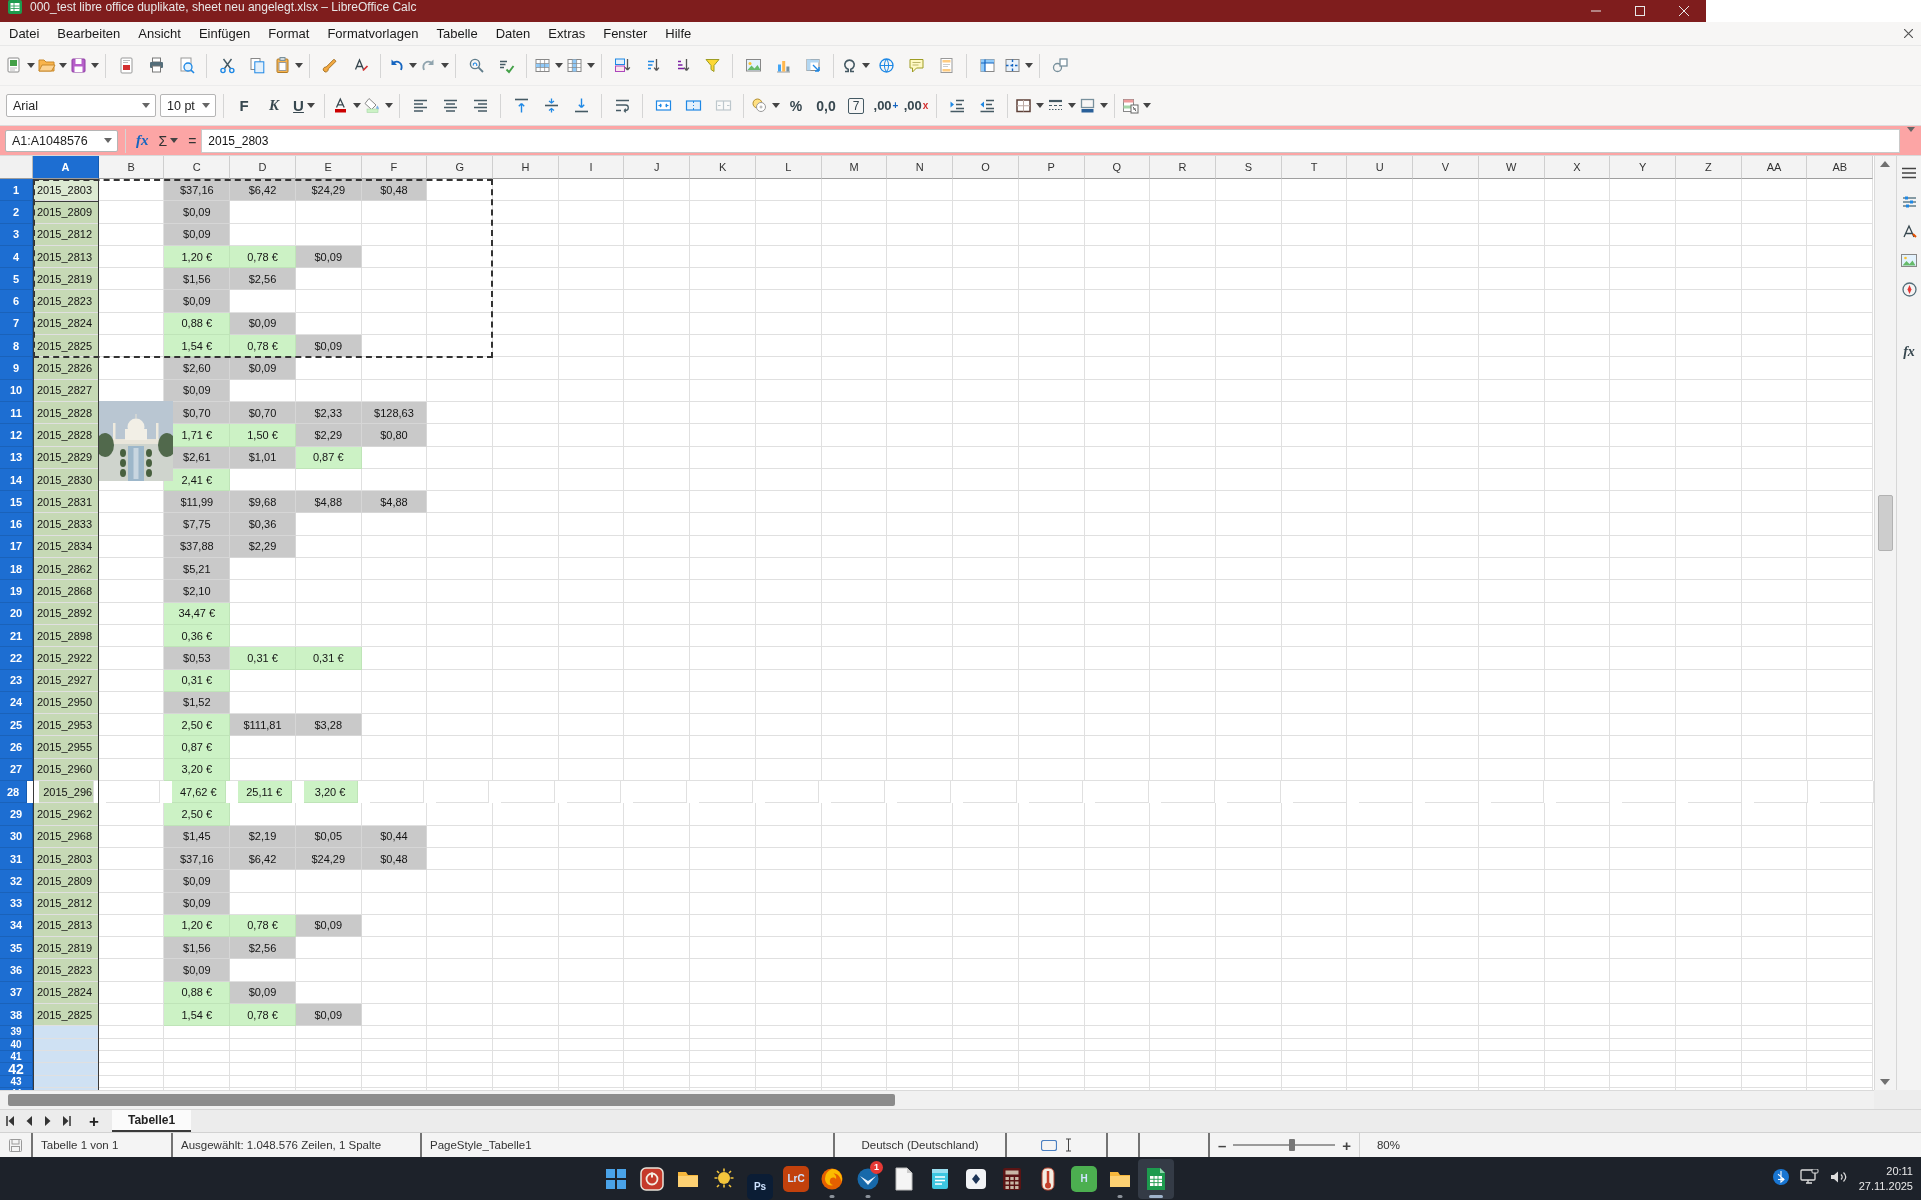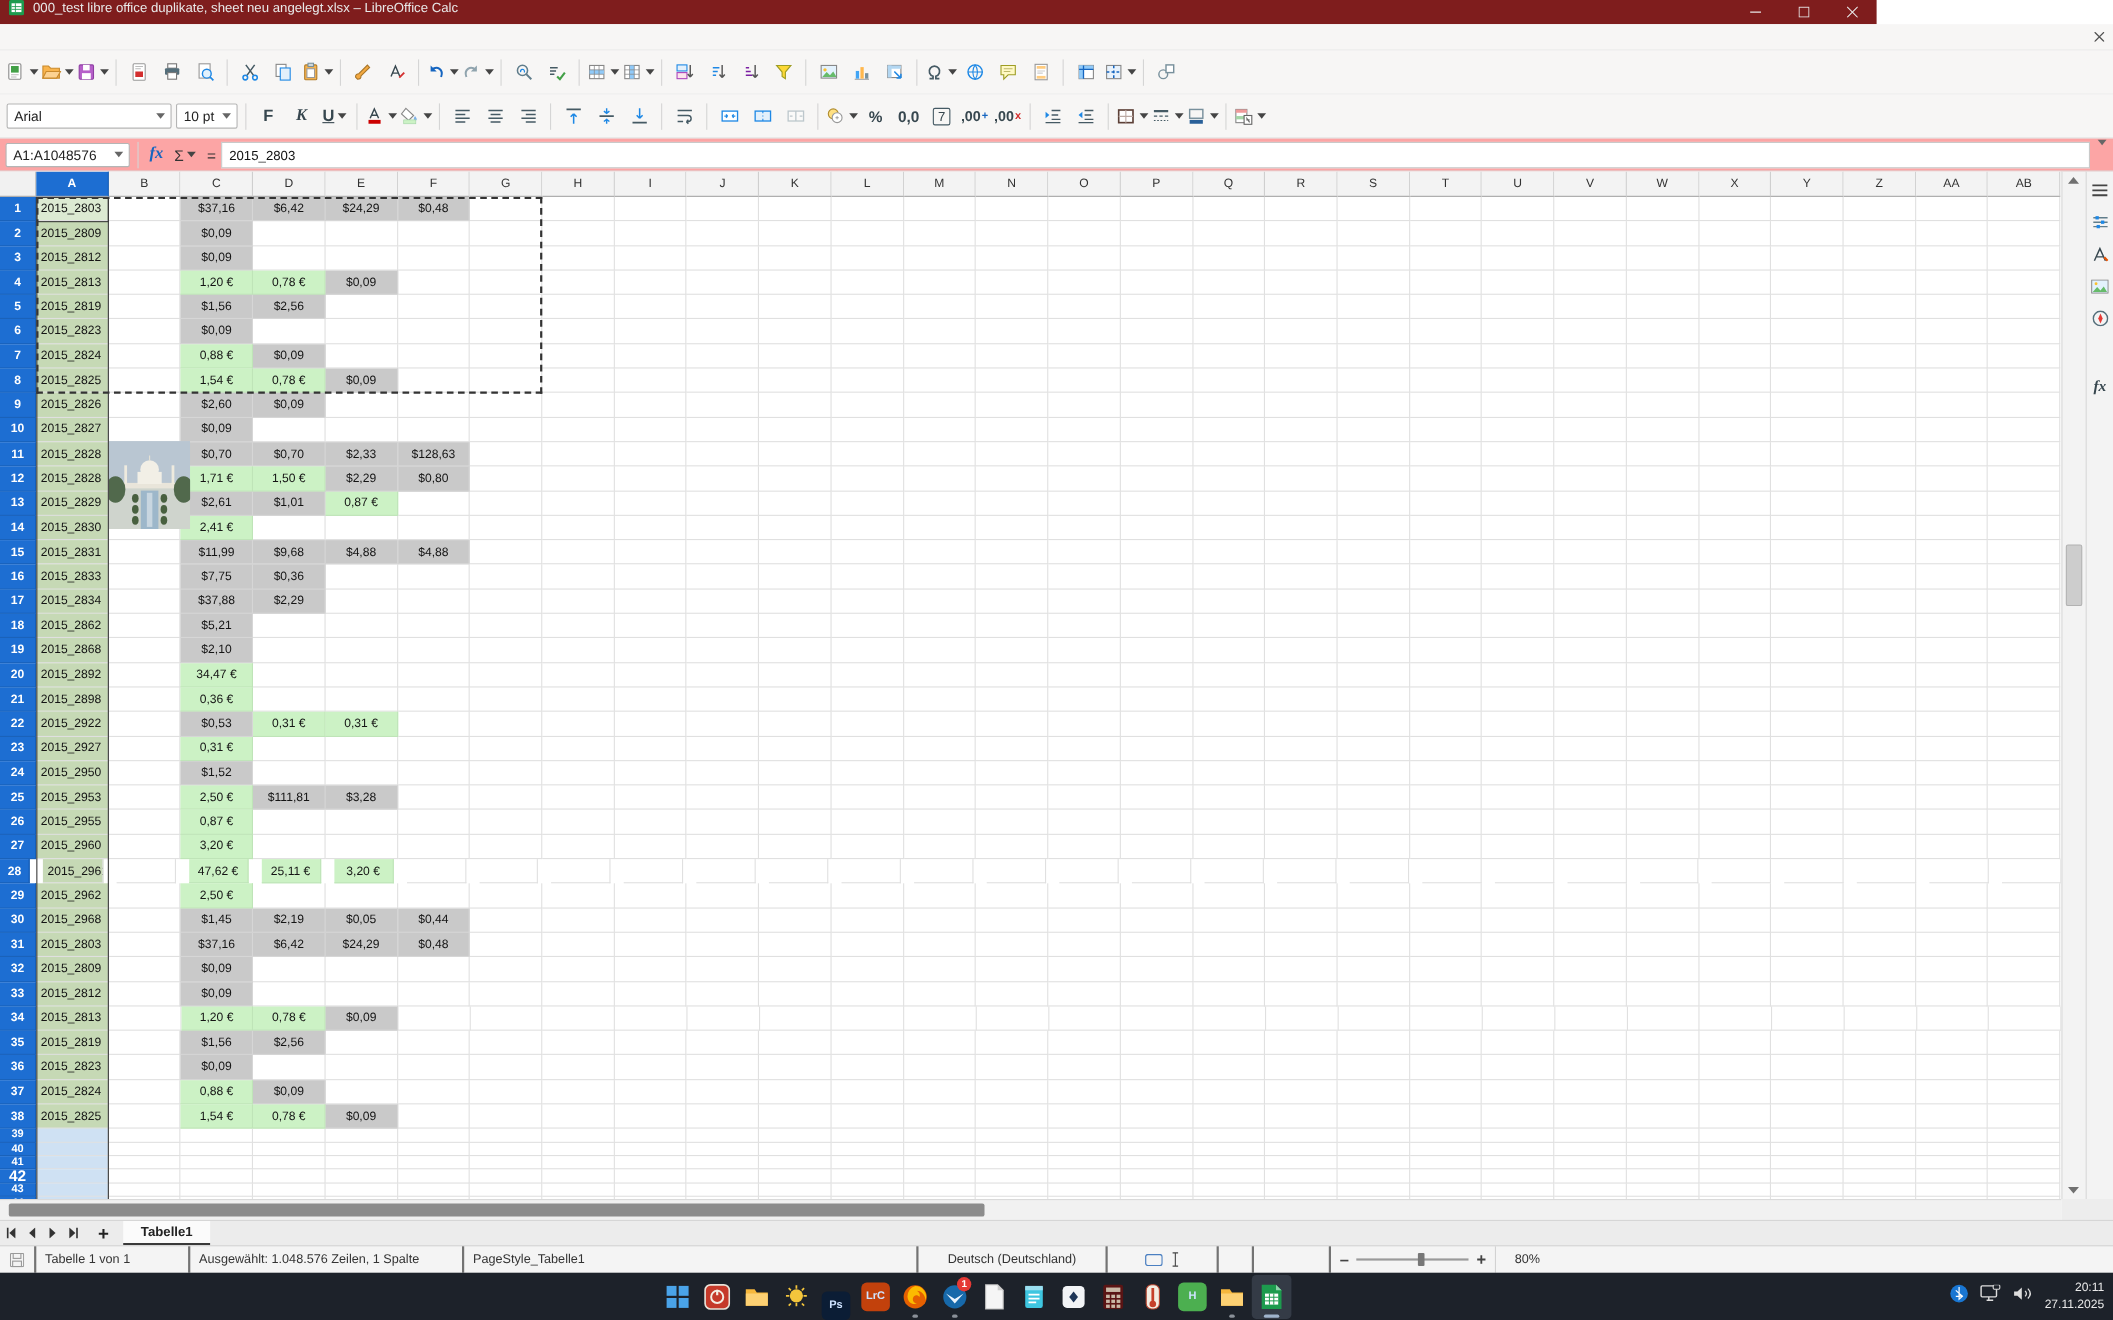--- a/index.html
+++ b/index.html
@@ -119,20 +119,33 @@
         </span>
       <span class="winbtn">
           <svg width="10" height="10">
             <path d="M0 0l10 10M10 0L0 10" stroke="#e8e8e8"></path>
           </svg>
         </span>
     </div>
   </div>
 
   <div id="menubar" class="abs">
+    <span id="menu-items" style="display:flex;">
+        <span class="menu-item">Datei</span>
+        <span class="menu-item">Bearbeiten</span>
+        <span class="menu-item">Ansicht</span>
+        <span class="menu-item">Einfügen</span>
+        <span class="menu-item">Format</span>
+        <span class="menu-item">Formatvorlagen</span>
+        <span class="menu-item">Tabelle</span>
+        <span class="menu-item">Daten</span>
+        <span class="menu-item">Extras</span>
+        <span class="menu-item">Fenster</span>
+        <span class="menu-item">Hilfe</span>
+      </span>
     <span class="doc-close"><svg width="9" height="9">
           <path d="M0 0l9 9M9 0L0 9" stroke="#555" stroke-width="1.2"></path>
         </svg></span>
   </div>
 
   <div id="tb-std" class="toolbar abs">
       <span class="tbtn">
         <svg width="19" height="19" viewBox="0 0 19 19">
           <rect x="3" y="2" width="11" height="14" rx="1" fill="#fff" stroke="#8a8a8a"></rect>
           <rect x="5" y="4" width="7" height="6" fill="#43a047"></rect>
@@ -1596,21 +1609,21 @@
           <div class="cell"></div>
           <div class="cell"></div>
           <div class="cell"></div>
           <div class="cell"></div>
           <div class="cell"></div>
           <div class="cell"></div>
           <div class="cell"></div>
           <div class="cell"></div>
           <div class="cell"></div>
         </div>
-        <div class="grow" style="height: 22.3px; justify-content: space-between;">
+        <div class="grow" style="height: 22.3px;">
           <div class="rowh">34</div>
           <div class="cell ida bg-colA">2015_2813</div>
           <div class="cell"></div>
           <div class="cell bg-green">1,20 €</div>
           <div class="cell bg-green">0,78 €</div>
           <div class="cell bg-gray">$0,09</div>
           <div class="cell"></div>
           <div class="cell"></div>
           <div class="cell"></div>
           <div class="cell"></div>

